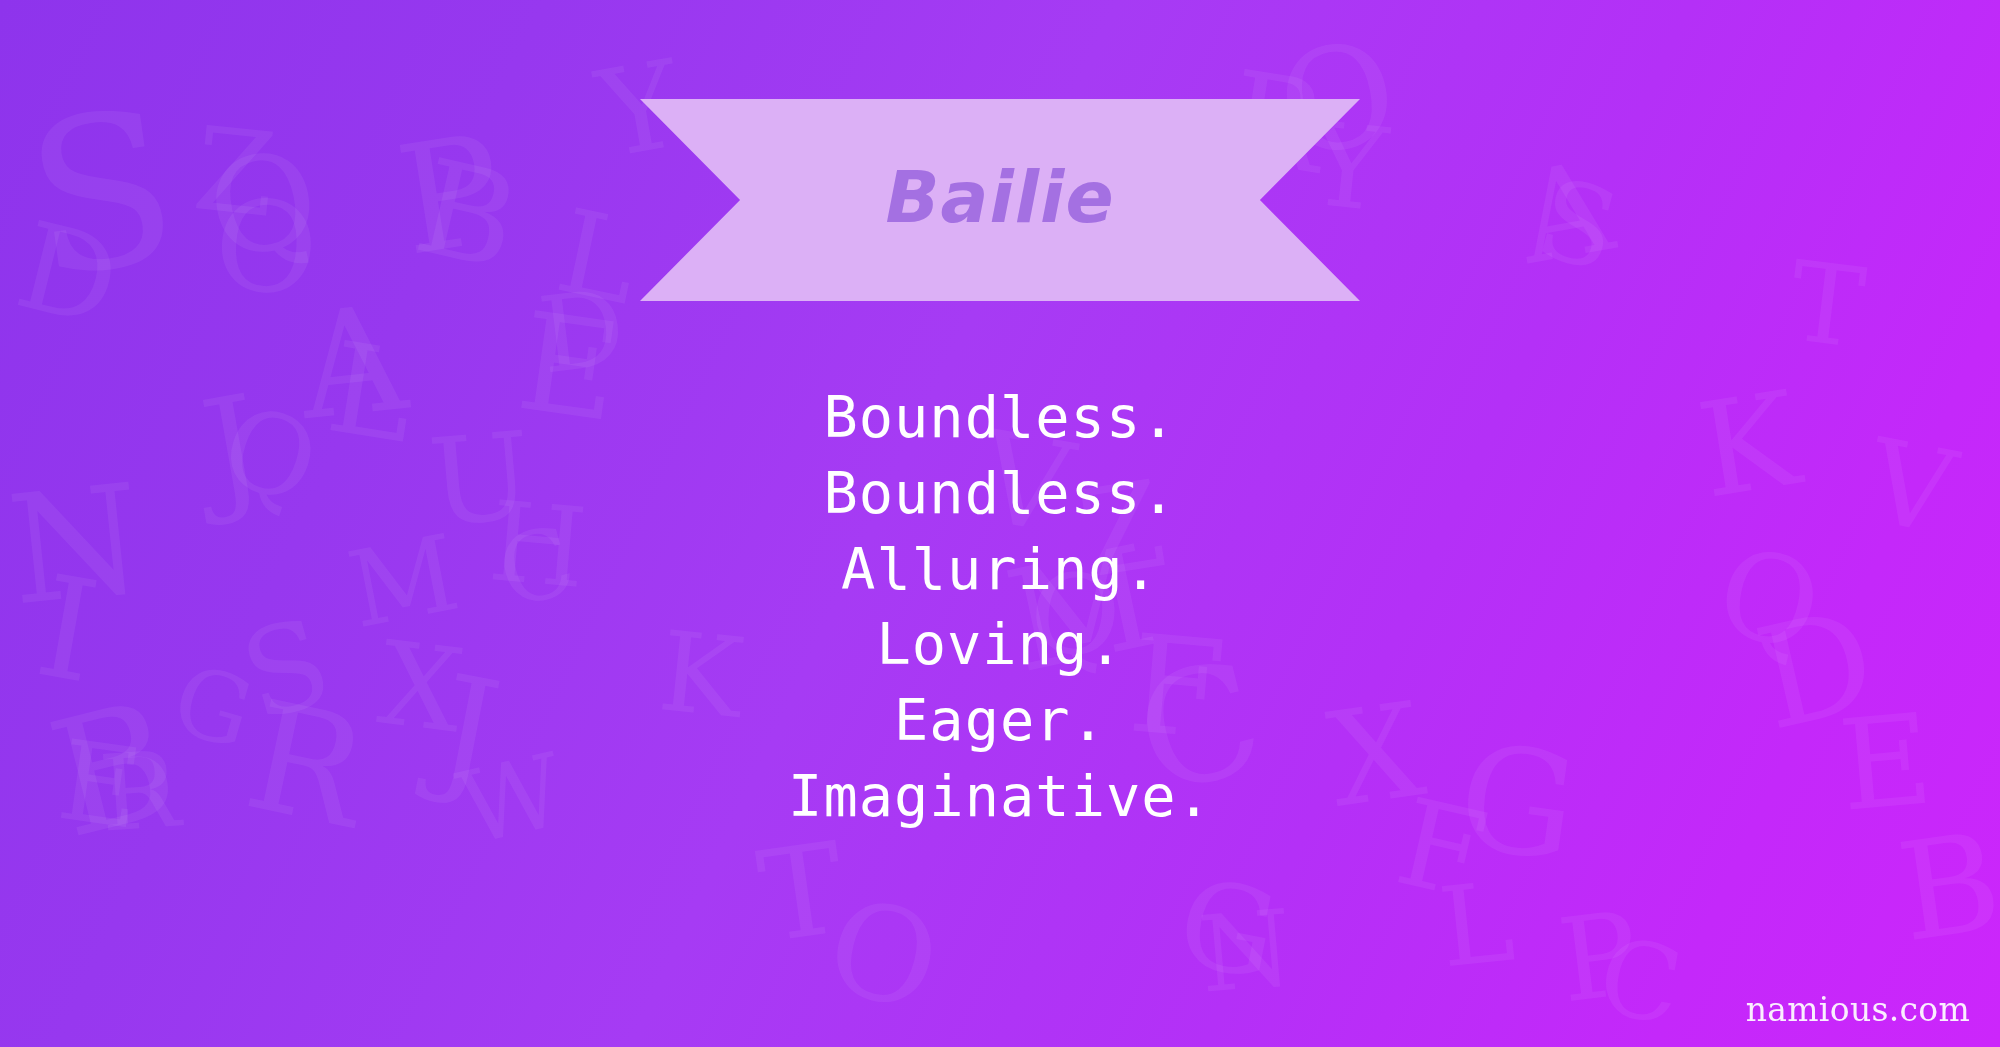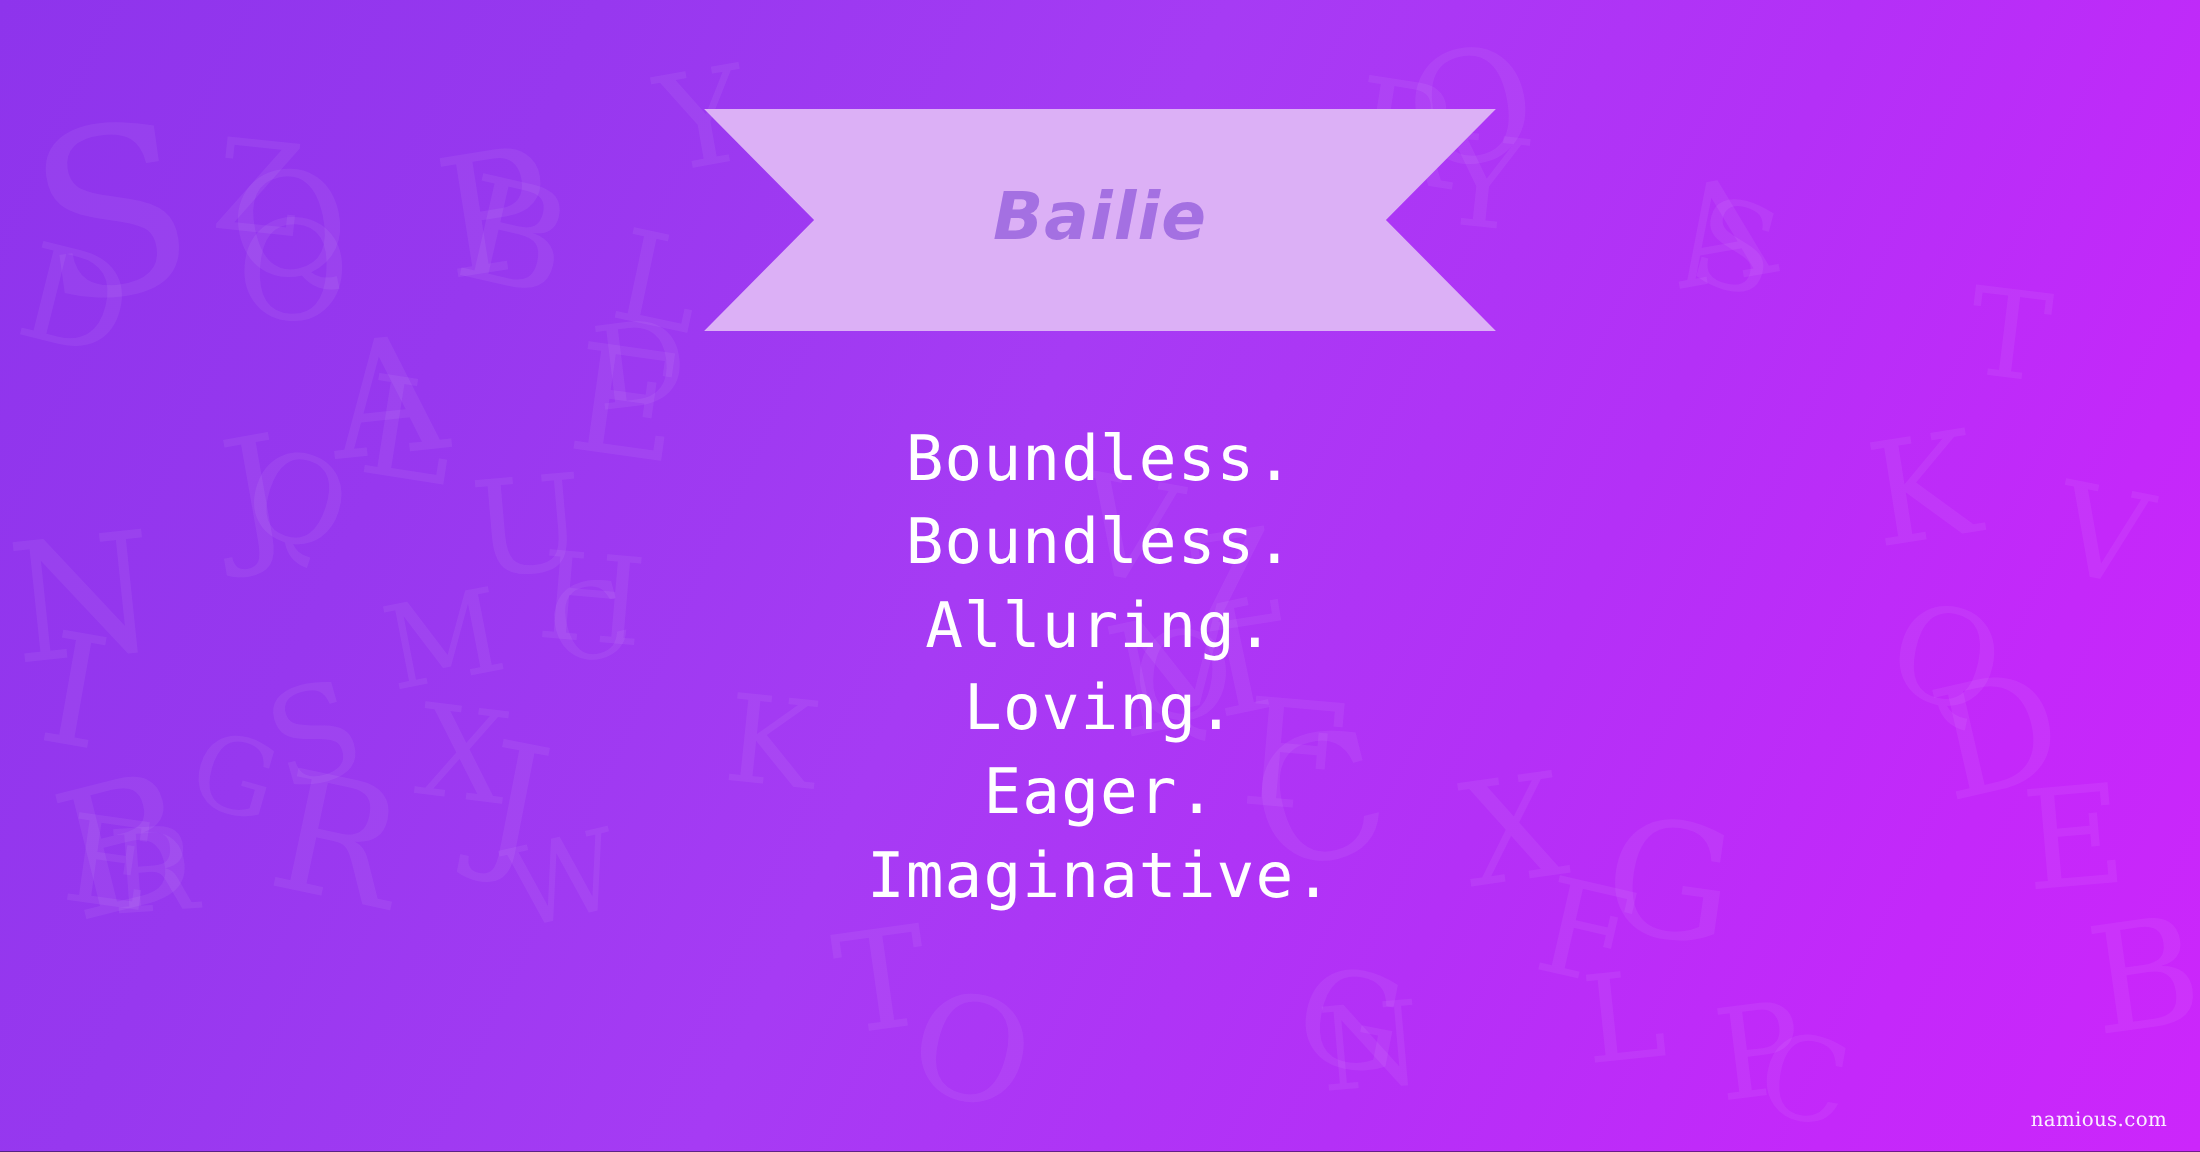--- a/index.html
+++ b/index.html
@@ -77,21 +77,21 @@
     );
     display: flex;
     align-items: center;
     justify-content: center;
   }
   #banner-name {
     color: #a470e2;
     font-family: "DejaVu Sans", sans-serif;
     font-style: italic;
     font-weight: bold;
-    font-size: 60px;
+    font-size: 71px;
     letter-spacing: 1px;
     line-height: 1;
     padding-bottom: 6px;
   }
 
   
   #traits {
     position: absolute;
     top: 380px;
     left: 0;
@@ -107,21 +107,21 @@
   .trait { display: block; }
 
   
   #footer {
     position: absolute;
     right: 30px;
     bottom: 18px;
     color: #ffffff;
     opacity: 0.92;
     font-family: "DejaVu Serif", serif;
-    font-size: 18px;
+    font-size: 33px;
     letter-spacing: 0.3px;
     z-index: 6;
     margin-left: 47px;
   }
 </style>
 </head>
 <body>
 
 <div id="card">
 

